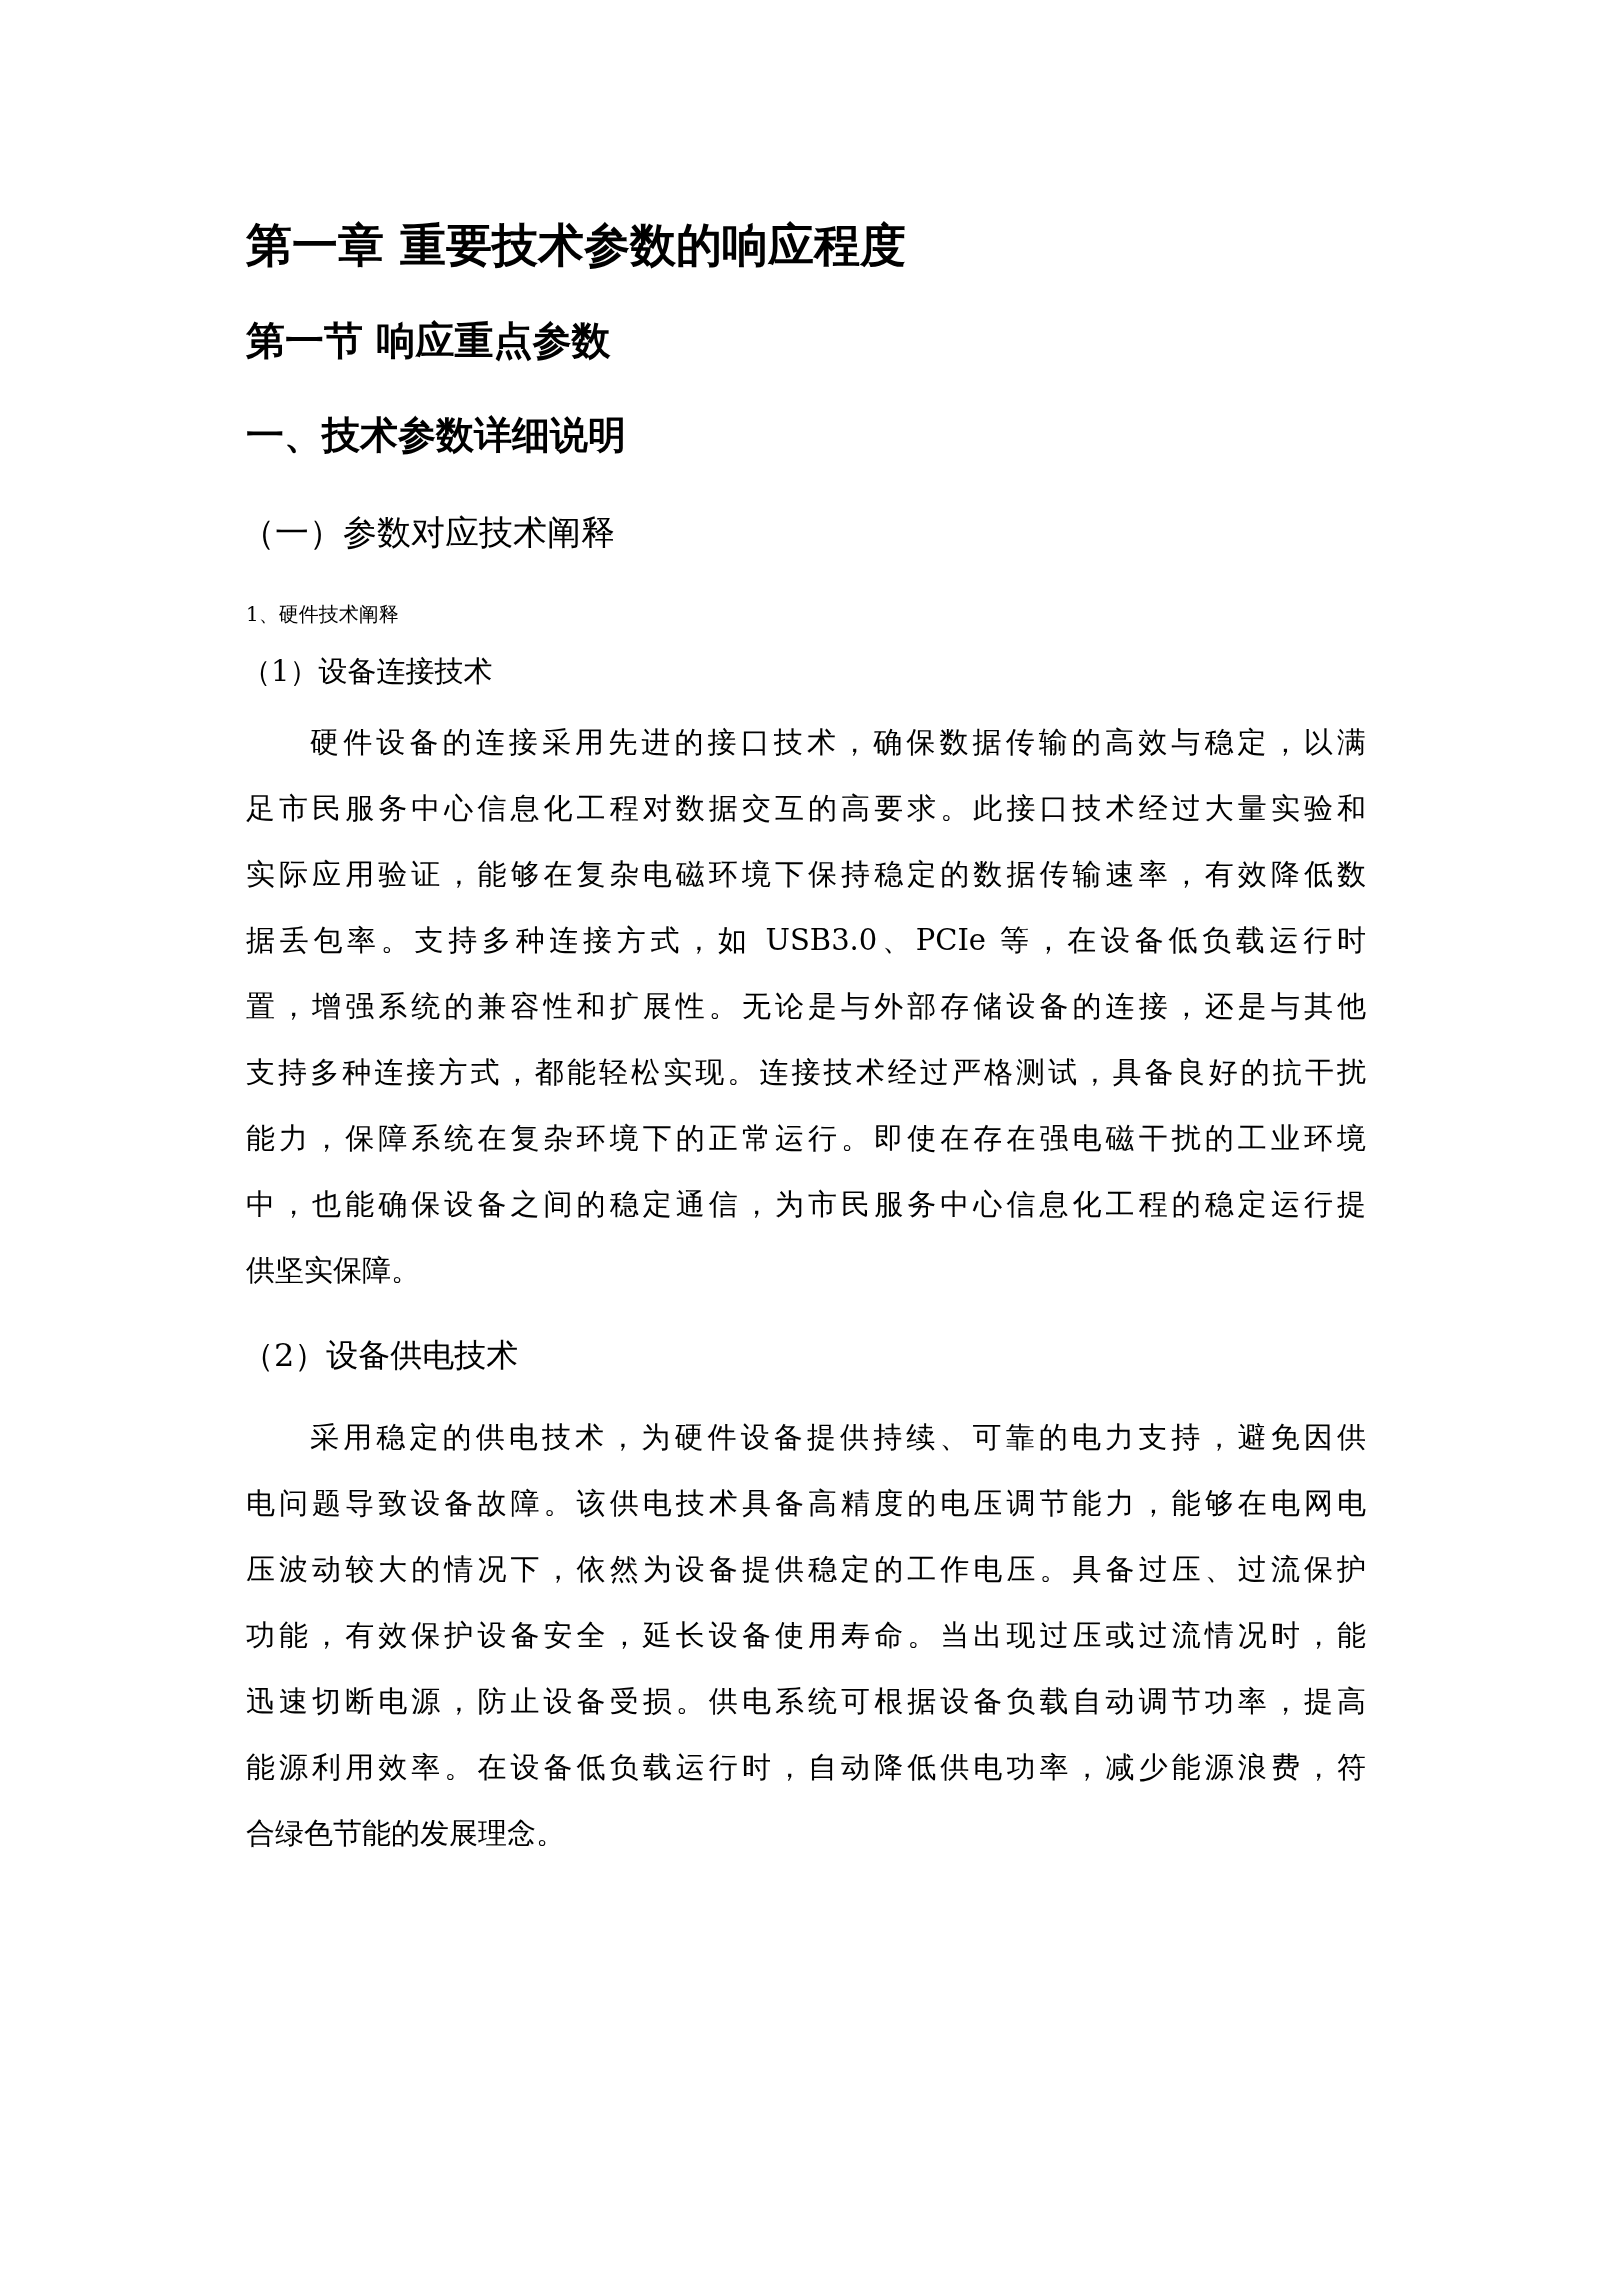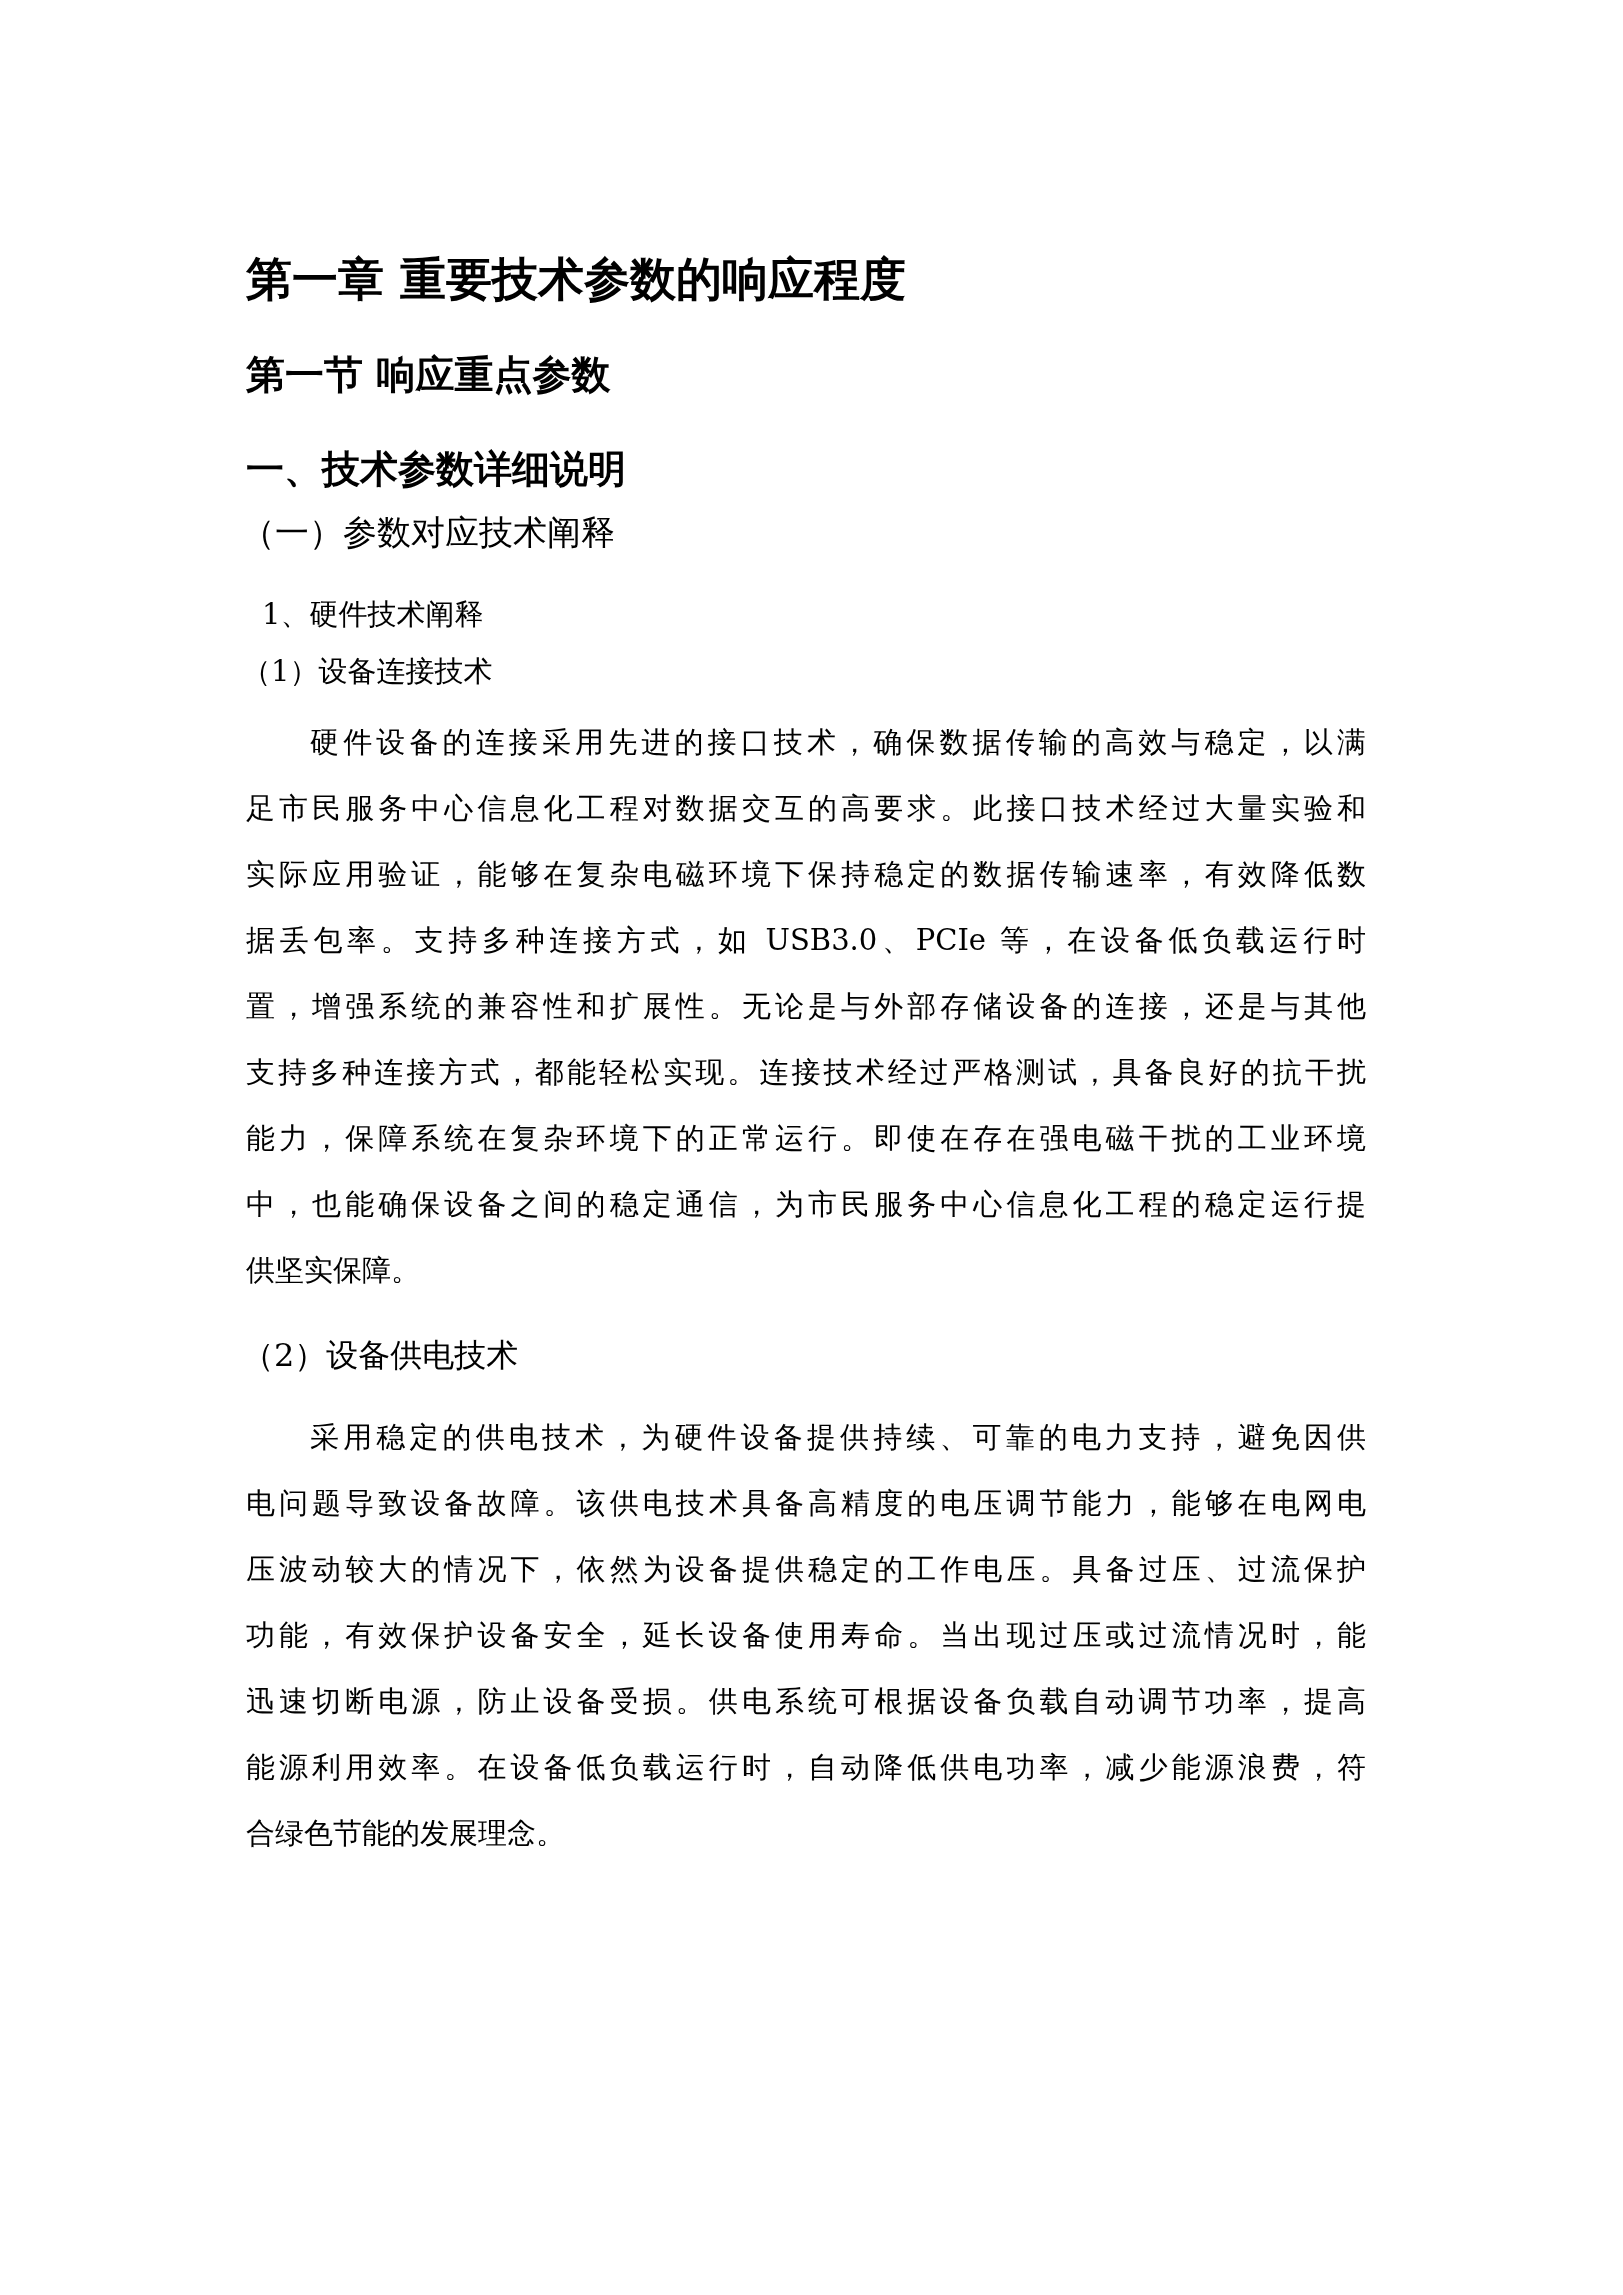--- a/index.html
+++ b/index.html
@@ -1,25 +1,25 @@
 <!DOCTYPE html>
 <html style="font-size:10.5px"><head>
 <meta charset="utf-8">
 <style>
   html, body { margin: 0; padding: 0; background: #ffffff; }
   body { width: 1623px; height: 2295px; position: relative; overflow: hidden; color: #000; }
   .page { position: absolute; left: 0; top: 0; width: 1623px; height: 2295px; background: #fff; }
   .serif { font-family: "DejaVu Serif", "Liberation Serif", serif; }
-  .sans { font-family: "DejaVu Sans", "Liberation Sans", sans-serif; margin-top: 34px; }
+  .sans { font-family: "DejaVu Sans", "Liberation Sans", sans-serif; }
   .blk { position: absolute; left: 246px; width: 1120px; white-space: nowrap; }
   .h1 { top: 213px; font-size: 46px; font-weight: bold; letter-spacing: 0px; line-height: 65px; }
   .h2 { top: 313px; font-size: 39px; font-weight: bold; line-height: 55px; }
   .h3 { top: 408px; font-size: 38px; font-weight: bold; line-height: 55px; }
   .h4 { top: 509px; left: 241px; font-size: 34px; line-height: 47px; }
-  .h5 { top: 595px; font-size: 29px; line-height: 39px; margin-left: 16px; }
+  .h5 { top: 595px; font-size: 20px; line-height: 39px; }
   .h6 { top: 652px; left: 242px; font-size: 29px; line-height: 39px; }
   .para { position: absolute; left: 246px; width: 1120px; font-size: 29px; line-height: 66px; text-align: justify; text-align-last: left; text-indent: 64px; word-break: break-all; }
   .para .ln { display: block; white-space: nowrap; text-align-last: justify; text-align: justify; }
   .para .ln.last { text-align-last: left; }
   .p1 { top: 709px; }
   .p2 { top: 1404px; }
   .h7 { top: 1336px; left: 242px; font-size: 32px; line-height: 39px; }
 </style>
 </head>
 <body>

